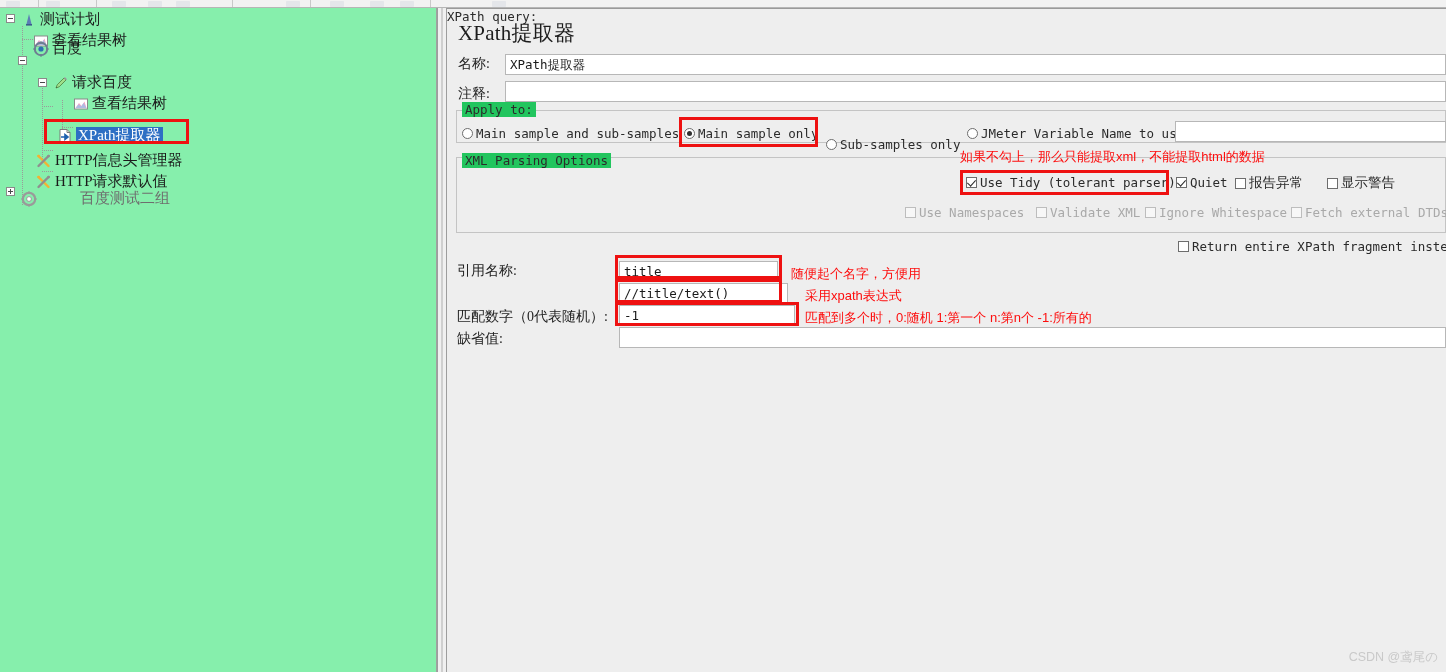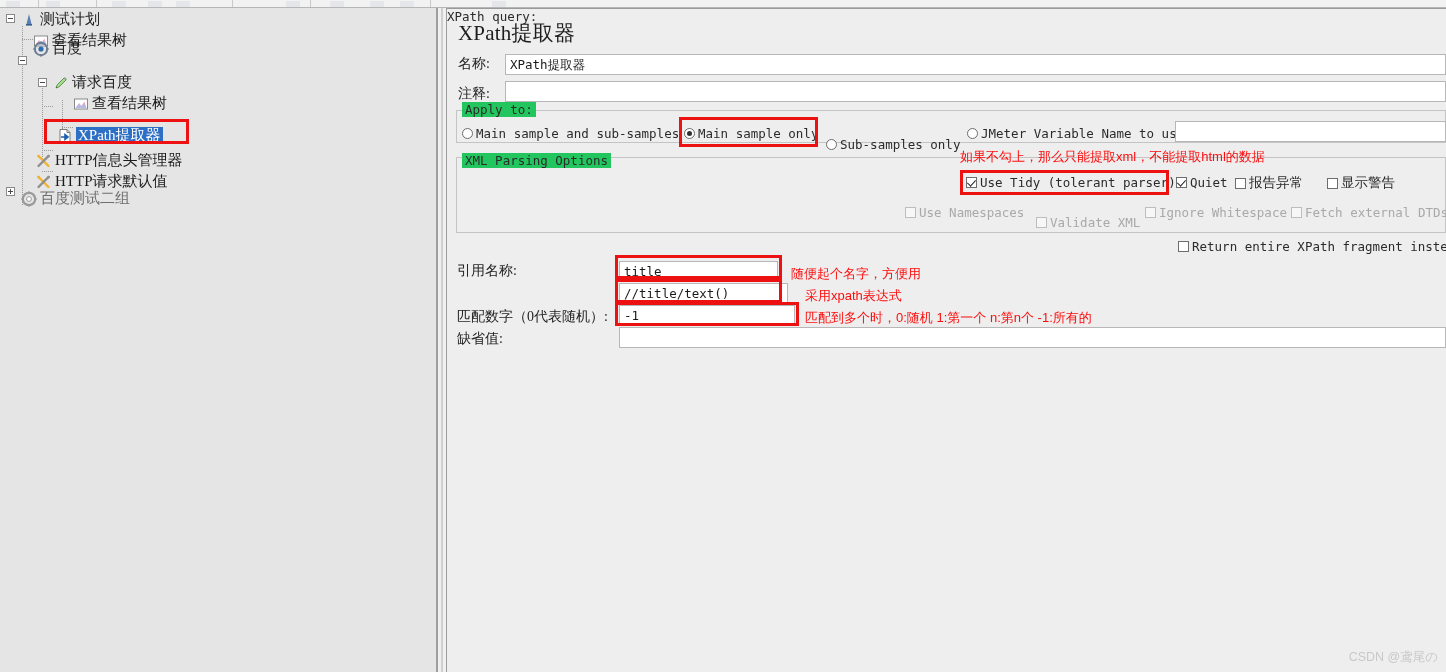--- a/index.html
+++ b/index.html
@@ -29,21 +29,21 @@
   }
   .toolbar-ghost {
     position: absolute; top: 1px; height: 6px;
     background: #d8dde4; opacity: .55; border-radius: 1px;
   }
 
   
   .tree-panel {
     position: absolute; left: 0; top: 8px;
     width: 437px; height: 664px;
-    background: #e5e5e5;
+    background: #86efac;
     border-right: 1px solid #a0a0a0;
     overflow: hidden;
   }
   .tree-node {
     position: absolute;
     height: 21px;
     display: flex;
     align-items: center;
     white-space: nowrap;
     font-family: "Liberation Serif", serif;
@@ -341,21 +341,21 @@
         <svg width="16" height="16" viewBox="0 0 16 16">
           <path d="M2.5 3 L12.5 13" stroke="#f2b233" stroke-width="2.4" stroke-linecap="round"></path>
           <path d="M12.5 3 L2.5 13" stroke="#8f8f8f" stroke-width="2.4" stroke-linecap="round"></path>
           <circle cx="2.6" cy="3.1" r="1.4" fill="#f2b233"></circle>
           <circle cx="12.6" cy="3.1" r="1.4" fill="#8f8f8f"></circle>
         </svg>
       </span>
       <span class="tlabel">HTTP请求默认值</span>
     </div>
 
-    <div class="tree-node muted" style="left:21px; top:180px;">
+    <div class="tree-node muted" style="left:21px; top:180px;gap:40px;">
       <span class="ticon">
         <svg width="16" height="16" viewBox="0 0 16 16">
           <circle cx="8" cy="8" r="6.2" fill="none" stroke="#9a9a9a" stroke-width="2.2"></circle>
           <circle cx="8" cy="8" r="2.4" fill="#ffffff" stroke="#9a9a9a" stroke-width="1"></circle>
           <g fill="#9a9a9a">
             <rect x="7.2" y="0.4" width="1.6" height="2.6"></rect>
             <rect x="7.2" y="13" width="1.6" height="2.6"></rect>
             <rect x="0.4" y="7.2" width="2.6" height="1.6"></rect>
             <rect x="13" y="7.2" width="2.6" height="1.6"></rect>
           </g>
@@ -417,21 +417,21 @@
     </div>
     <div class="opt" style="left:880px; top:165px;">
       <span class="cbox"></span>
       <span class="opt-cn">显示警告</span>
     </div>
 
     <div class="opt dis" style="left:458px; top:196px;">
       <span class="cbox dis"></span>
       <span>Use Namespaces</span>
     </div>
-    <div class="opt dis" style="left:589px; top:206px;">
+    <div class="opt dis" style="left:589px; top:196px;">
       <span class="cbox dis"></span>
       <span>Validate XML</span>
     </div>
     <div class="opt dis" style="left:698px; top:196px;">
       <span class="cbox dis"></span>
       <span>Ignore Whitespace</span>
     </div>
     <div class="opt dis" style="left:844px; top:196px;">
       <span class="cbox dis"></span>
       <span>Fetch external DTDs</span>

